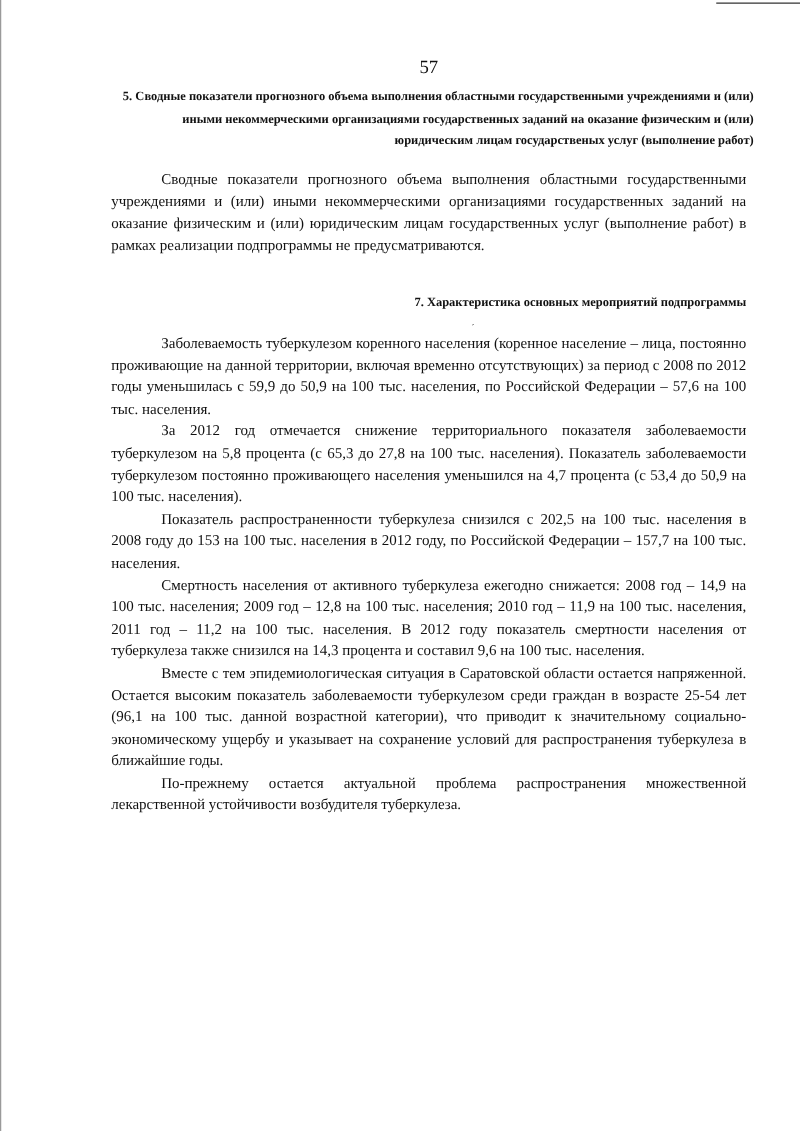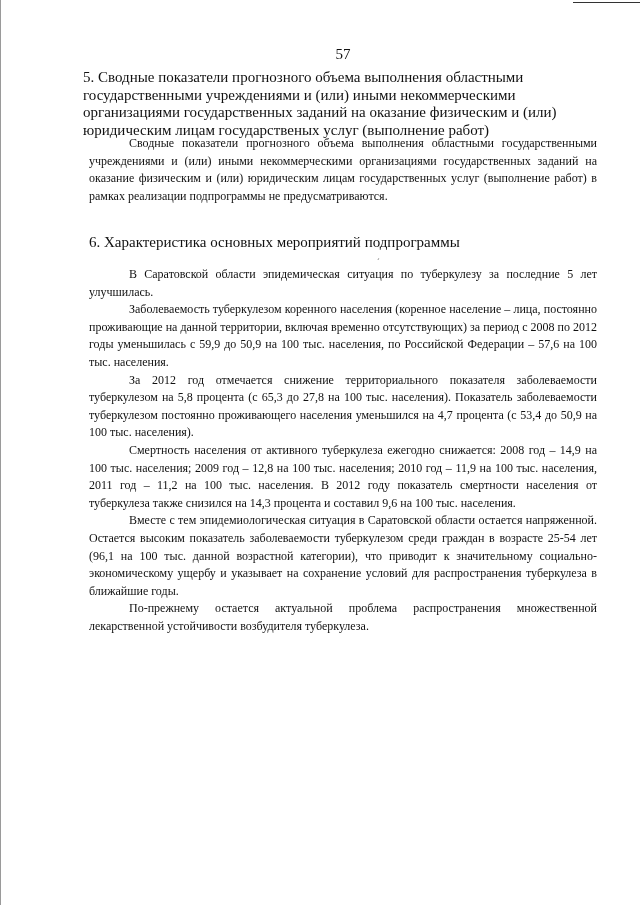--- a/index.html
+++ b/index.html
@@ -40,23 +40,23 @@
     .page-number {
       position: absolute;
       top: 45px;
       left: 0;
       width: 508px;
       text-align: center;
       font-size: 15px;
       line-height: 18px;
     }
     .heading {
-      font-weight: normal;
-      text-align: left;
-      font-size: 15px;
+      font-weight: bold;
+      text-align: right;
+      font-size: 10px;
       line-height: 17.6px;
       margin: 0;
     }
     .h5 {
       position: absolute;
       top: 69px;
       left: -6px;
       width: 520px;
     }
     .h6 {
@@ -104,26 +104,26 @@
 
   <div class="content">
     <div class="page-number">57</div>
 
     <h2 class="heading h5">5. Сводные показатели прогнозного объема выполнения областными государственными учреждениями и (или) иными некоммерческими организациями государственных заданий на оказание физическим и (или) юридическим лицам государственых услуг (выполнение работ)</h2>
 
     <div class="block1">
       <p class="p">Сводные показатели прогнозного объема выполнения областными государственными учреждениями и (или) иными некоммерческими организациями государственных заданий на оказание физическим и (или) юридическим лицам государственных услуг (выполнение работ) в рамках реализации подпрограммы не предусматриваются.</p>
     </div>
 
-    <h2 class="heading h6">6. Характеристика основных мероприятий подпрограммы</h2>
+    <h2 class="heading h6">7. Характеристика основных мероприятий подпрограммы</h2>
 
     <span class="tick">ˊ</span>
 
     <div class="block2">
-      <p class="p">В Саратовской области эпидемическая ситуация по туберкулезу за последние 5 лет улучшилась.</p>
       <p class="p">Заболеваемость туберкулезом коренного населения (коренное население – лица, постоянно проживающие на данной территории, включая временно отсутствующих) за период с 2008 по 2012 годы уменьшилась с 59,9 до 50,9 на 100 тыс. населения, по Российской Федерации – 57,6 на 100 тыс. населения.</p>
       <p class="p">За 2012 год отмечается снижение территориального показателя заболеваемости туберкулезом на 5,8 процента (с 65,3 до 27,8 на 100 тыс. населения). Показатель заболеваемости туберкулезом постоянно проживающего населения уменьшился на 4,7 процента (с 53,4 до 50,9 на 100 тыс. населения).</p>
+      <p class="p">Показатель распространенности туберкулеза снизился с 202,5 на 100 тыс. населения в 2008 году до 153 на 100 тыс. населения в 2012 году, по Российской Федерации – 157,7 на 100 тыс. населения.</p>
       <p class="p">Смертность населения от активного туберкулеза ежегодно снижается: 2008 год – 14,9 на 100 тыс. населения; 2009 год – 12,8 на 100 тыс. населения; 2010 год – 11,9 на 100 тыс. населения, 2011 год – 11,2 на 100 тыс. населения. В 2012 году показатель смертности населения от туберкулеза также снизился на 14,3 процента и составил 9,6 на 100 тыс. населения.</p>
       <p class="p">Вместе с тем эпидемиологическая ситуация в Саратовской области остается напряженной. Остается высоким показатель заболеваемости туберкулезом среди граждан в возрасте 25-54 лет (96,1 на 100 тыс. данной возрастной категории), что приводит к значительному социально-экономическому ущербу и указывает на сохранение условий для распространения туберкулеза в ближайшие годы.</p>
       <p class="p">По-прежнему остается актуальной проблема распространения множественной лекарственной устойчивости возбудителя туберкулеза.</p>
     </div>
   </div>
 </div>
 
 </body></html>

